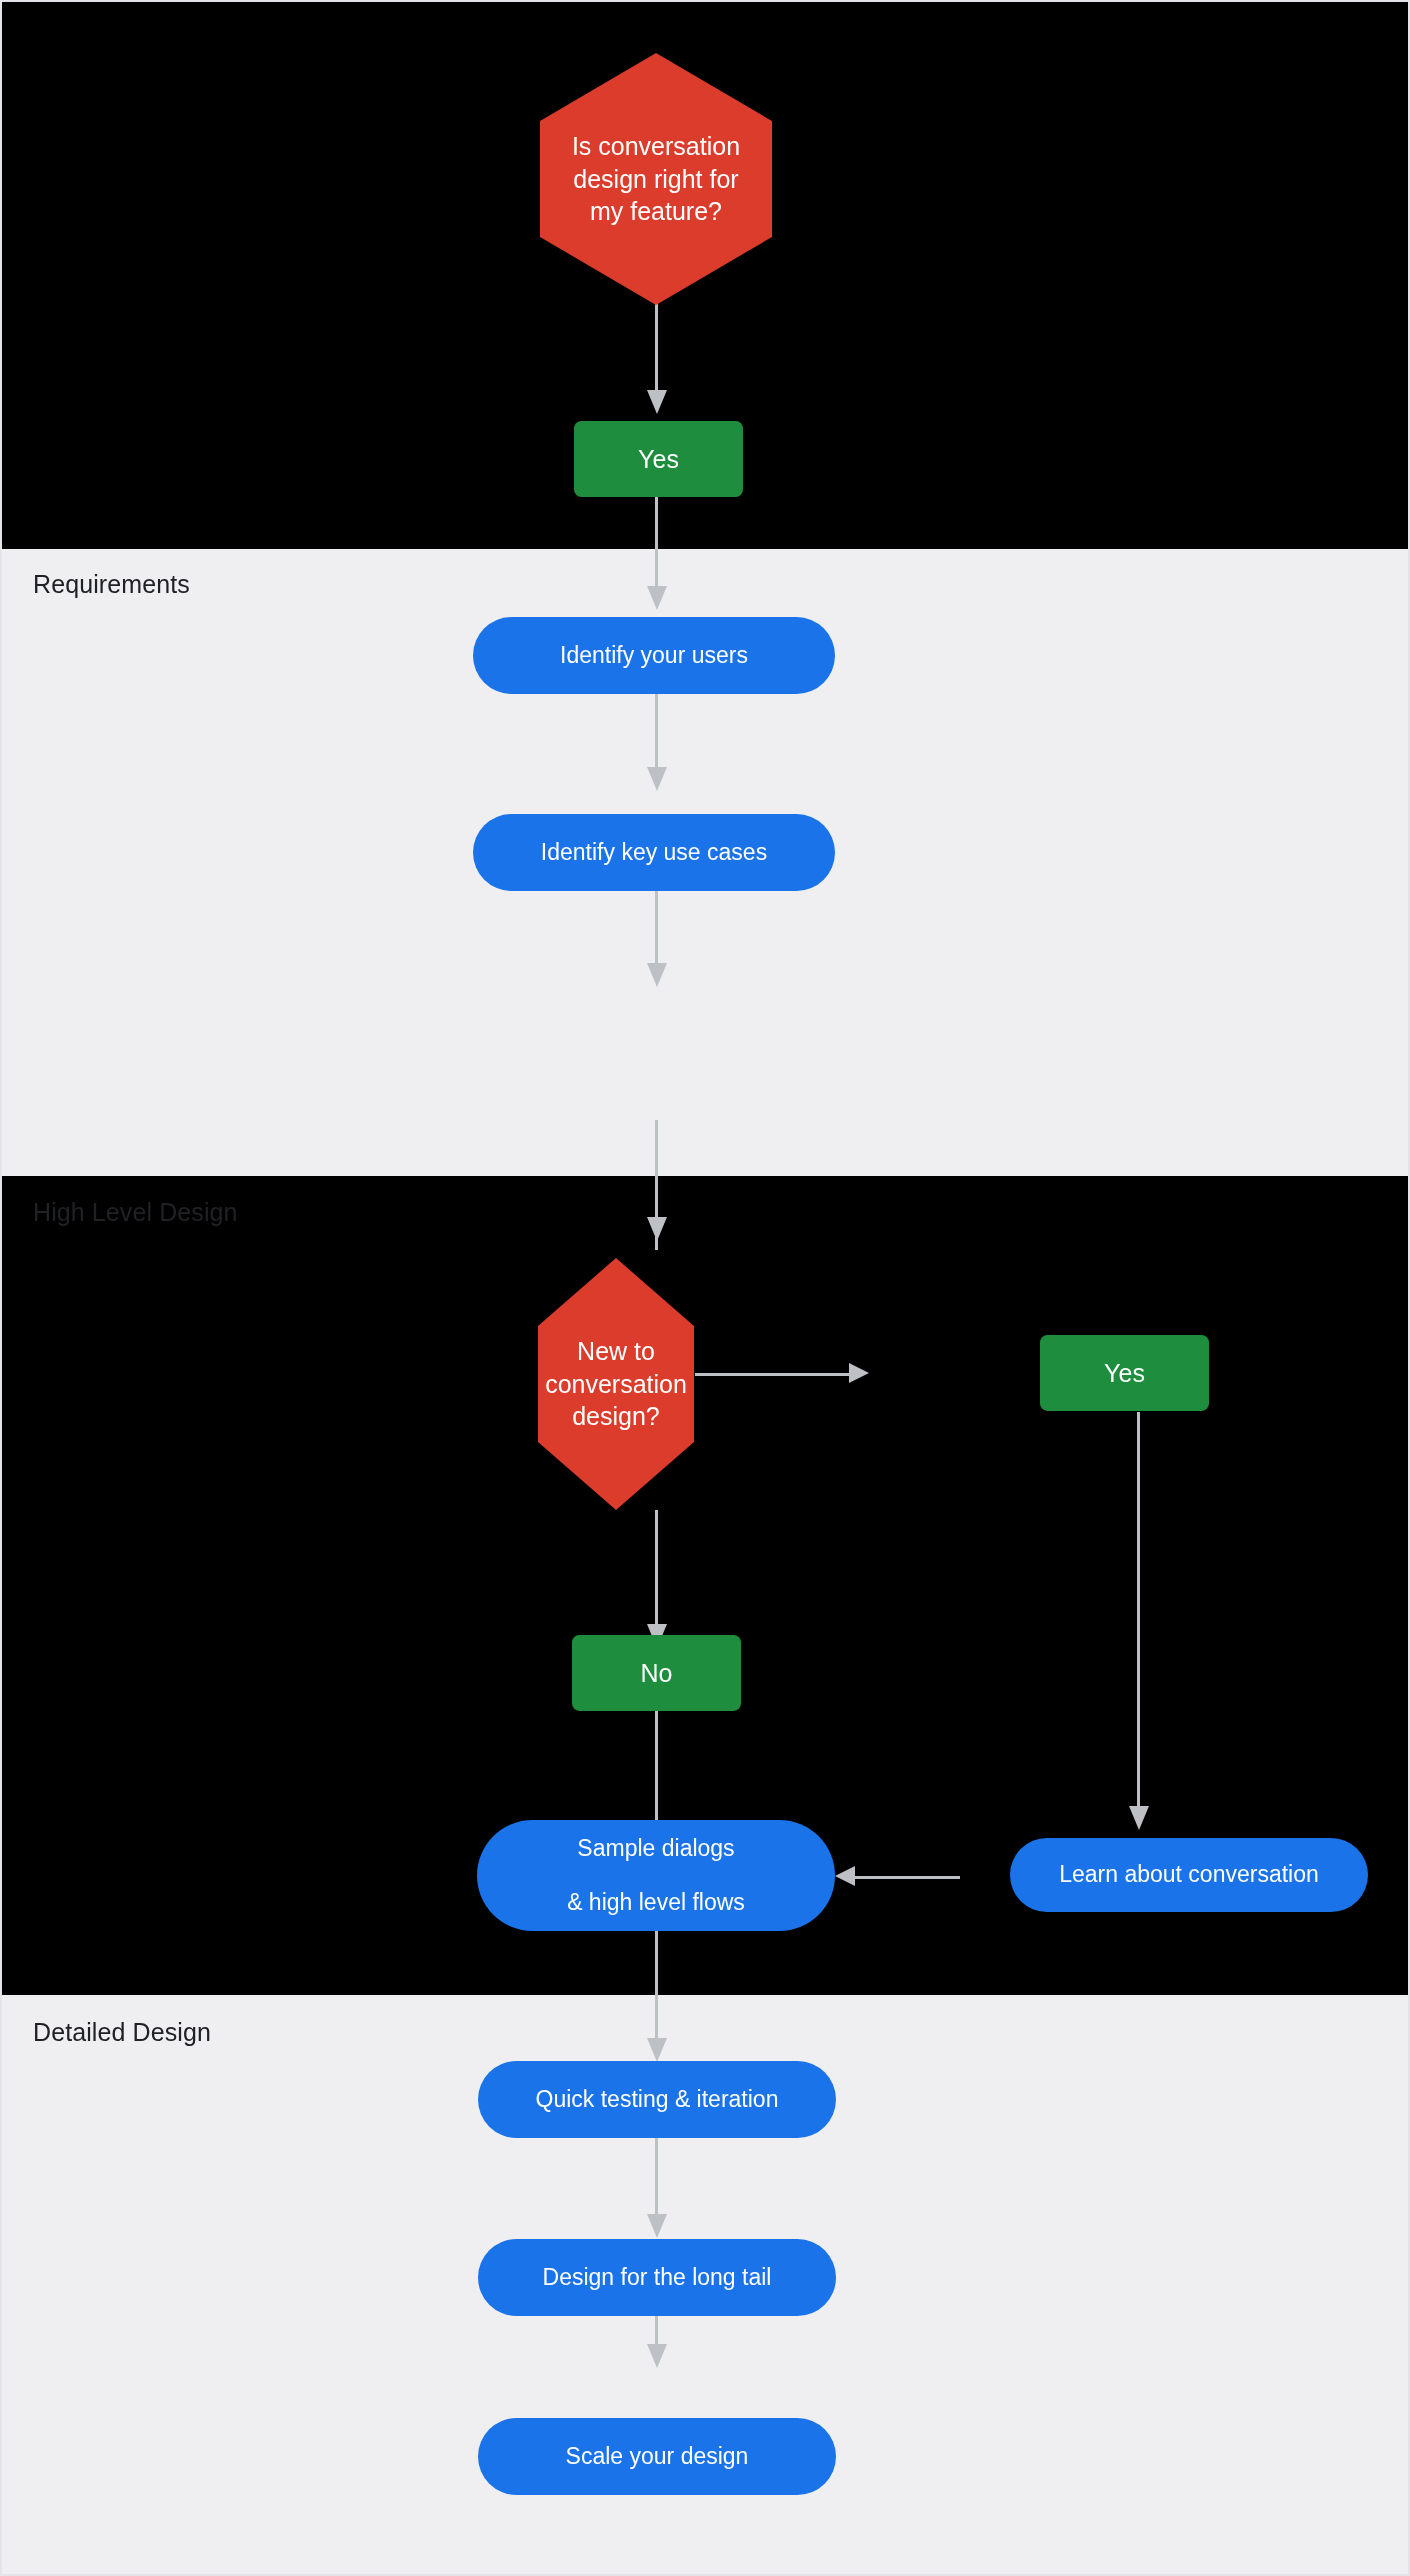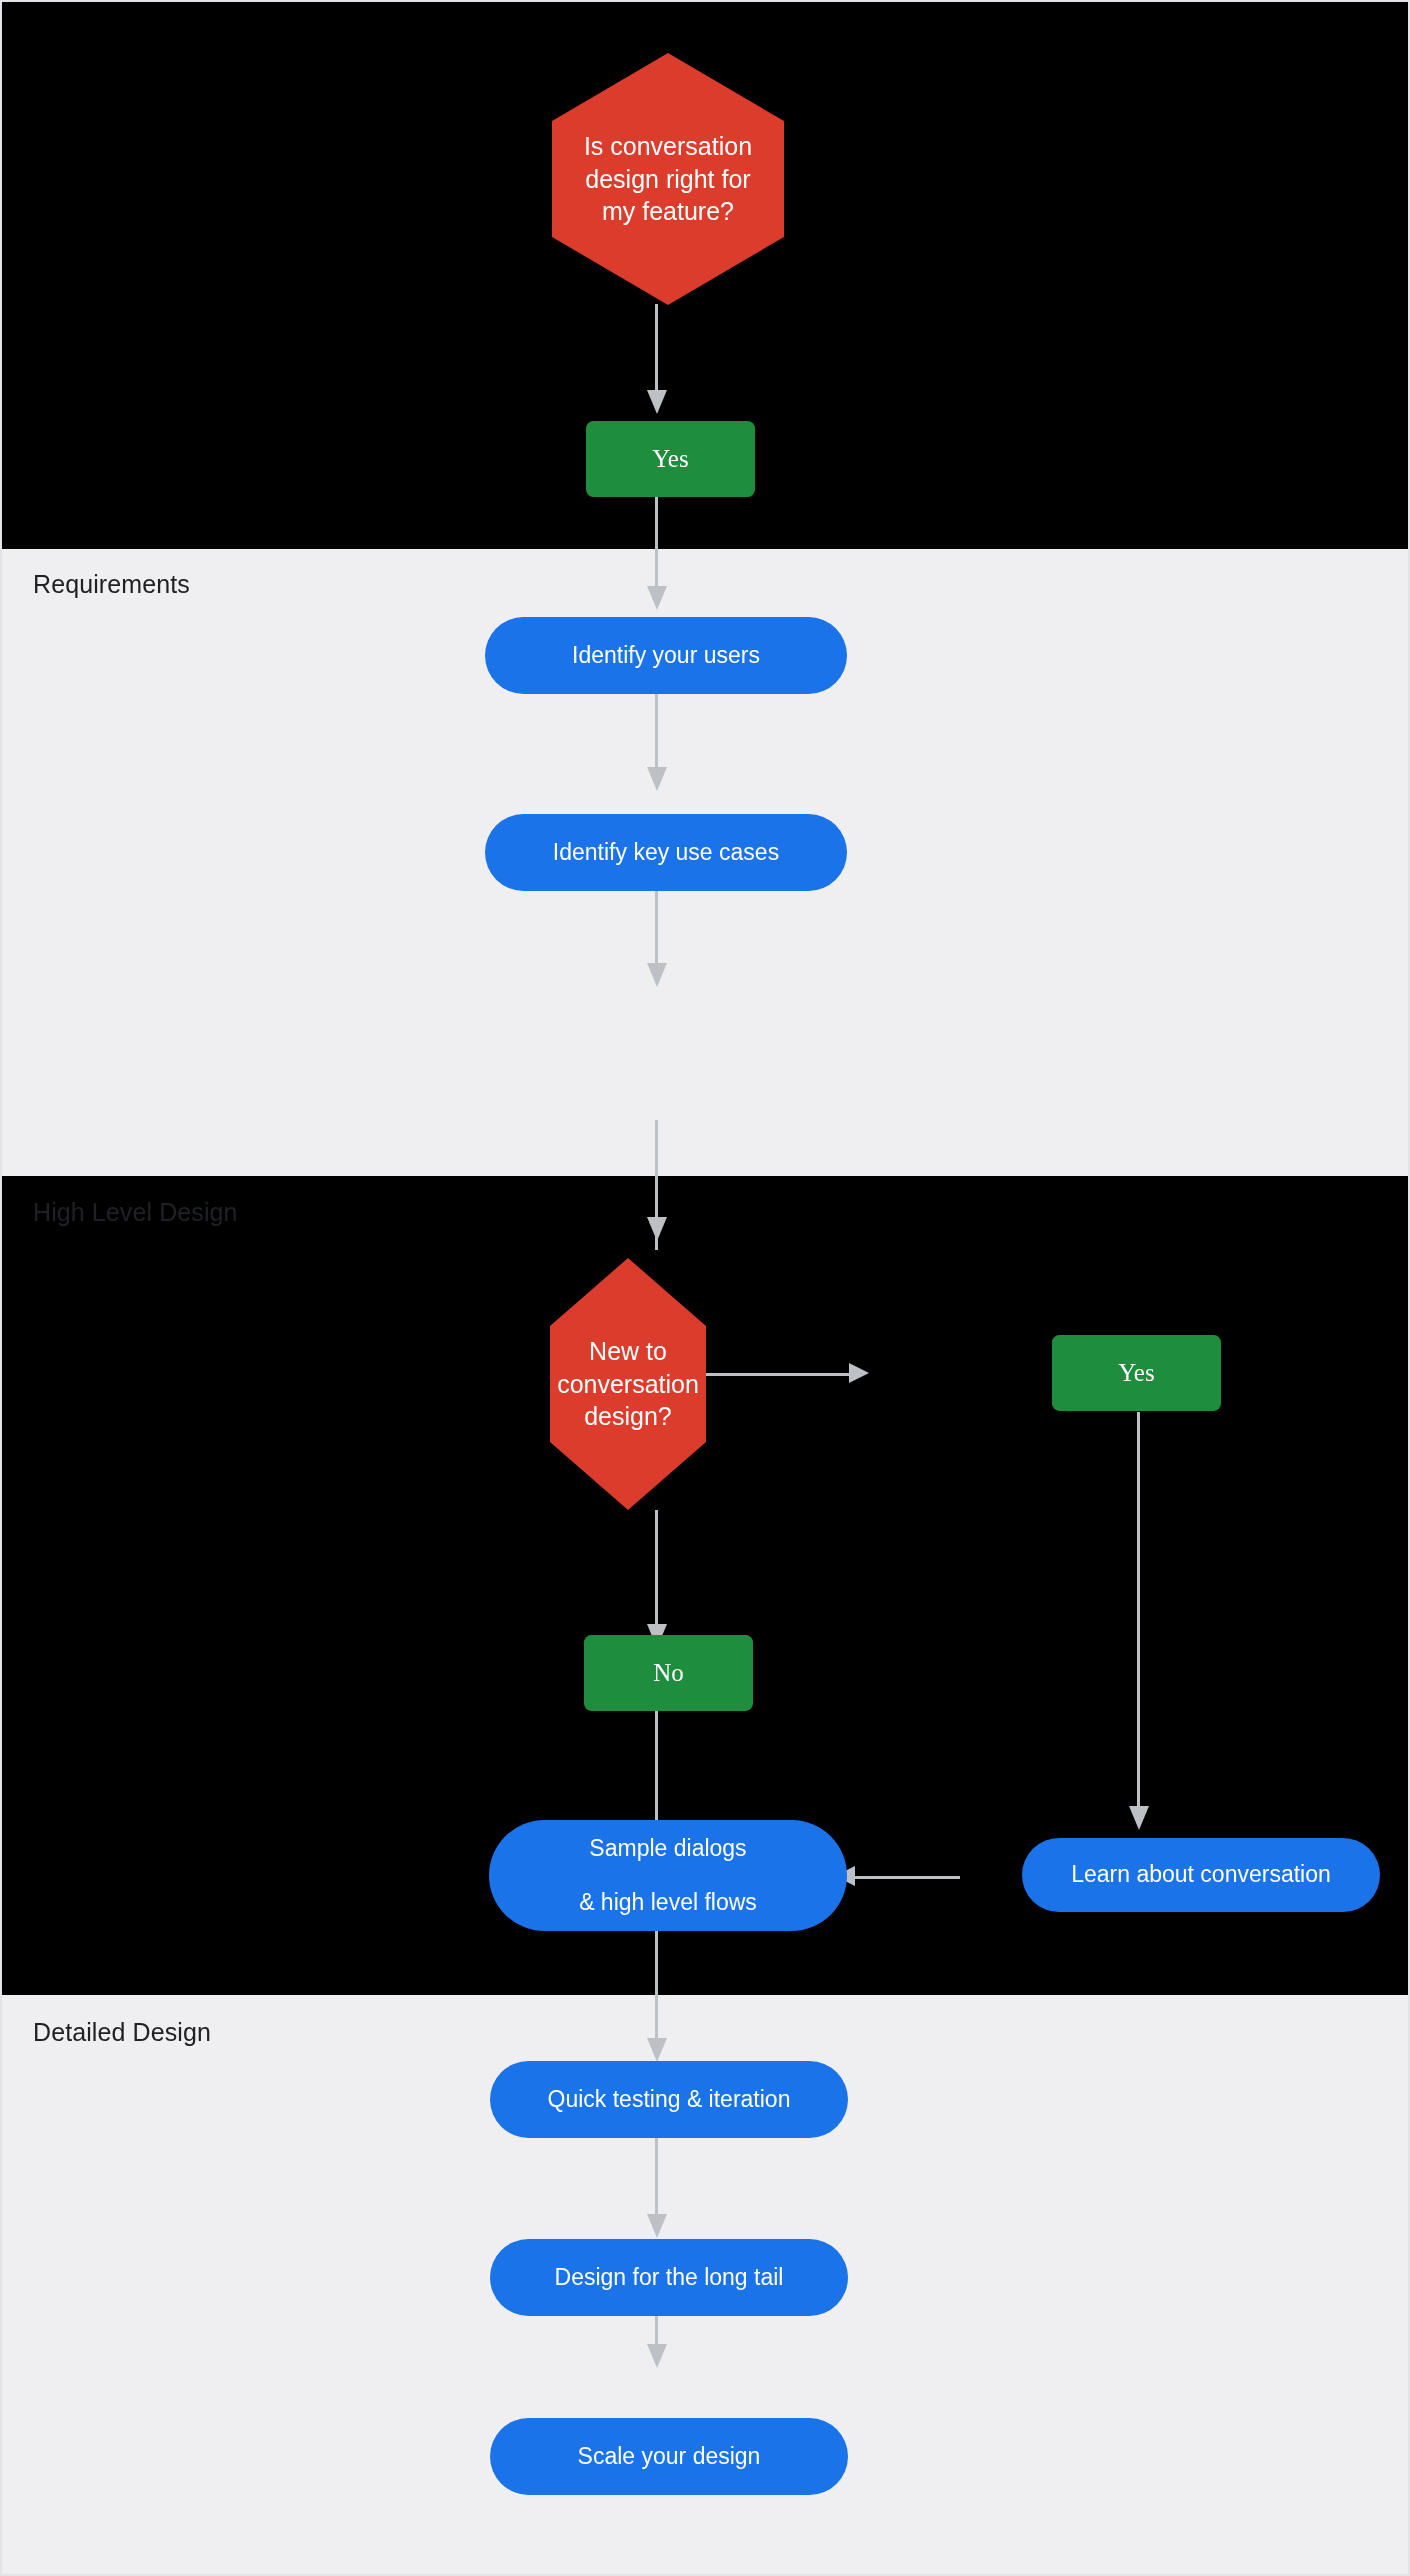--- a/index.html
+++ b/index.html
@@ -43,35 +43,33 @@
   
   .node {
     position: absolute;
     display: flex;
     align-items: center;
     justify-content: center;
     text-align: center;
     color: #ffffff;
     box-sizing: border-box;
     line-height: 1.30;
-    margin-left: 12px;
   }
 
   .pill {
     background: #1a73e8;
     border-radius: 927px;
     font-size: 23px;
     padding: 9px 24px;
   }
 
   .rect {
     background: #1e8e3e;
     border-radius: 7.4px;
     font-size: 25px;
-    font-family: Liberation Serif, serif;
   }
 
   .hex {
     background: #db3c2c;
     font-size: 25px;
     clip-path: polygon(50% 0%, 100% 27%, 100% 73%, 50% 100%, 0% 73%, 0% 27%);
   }
 
   
   .conn {

